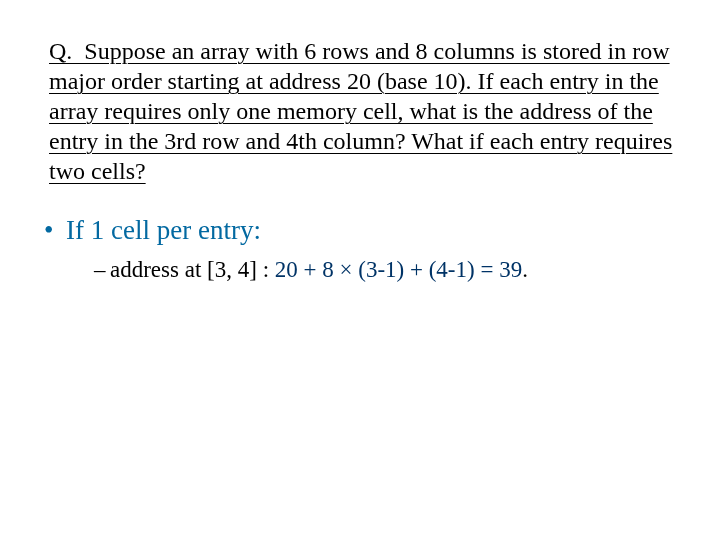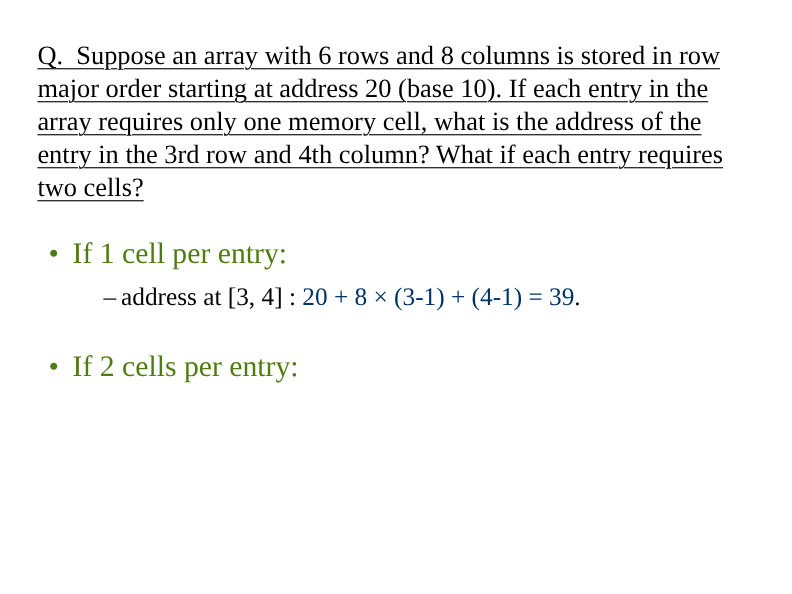--- a/index.html
+++ b/index.html
@@ -13,33 +13,33 @@
   }
   .slide {
     box-sizing: border-box;
     width: 720px;
     height: 540px;
     padding: 36px 34px 0 34px;
   }
   .question {
     font-size: 24px;
     line-height: 1.25;
-    margin: 0 0 26px 0;
+    margin: 0 0 26px 15px;
     text-decoration: underline;
     text-decoration-thickness: 1px;
     text-underline-offset: 4px;
     color: #000000;
   }
   .bullet-block {
     margin: 0 0 30px 10px;
   }
   .bullet {
     font-size: 27px;
     line-height: 1.35;
-    color: #4d7c0f;
+    color: #0369a1;
     margin: 0 0 6px 0;
   }
   .bullet .dot {
     display: inline-block;
     width: 22px;
   }
   .sub {
     font-size: 23px;
     line-height: 1.35;
     color: #000000;
@@ -63,18 +63,15 @@
   <div class="bullet-block">
     <p class="bullet">
       <span class="dot">•</span><span>If 1 cell per entry:</span>
     </p>
     <p class="sub">
       <span class="dash">–</span><span>address at [3, 4] : </span><span class="bold nav">20 + 8 × (3-1) + (4-1) = 39</span><span>.</span>
     </p>
   </div>
 
   <div class="bullet-block">
-    <p class="bullet">
-      <span class="dot">•</span><span>If 2 cells per entry:</span>
-    </p>
   </div>
 
 </div>
 
 </body></html>

